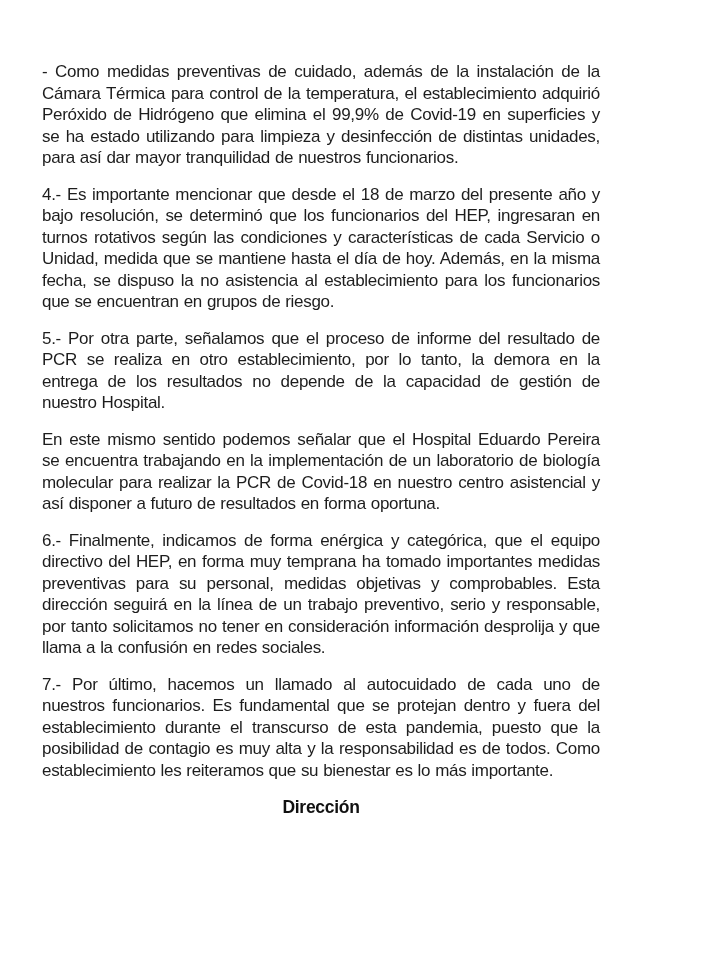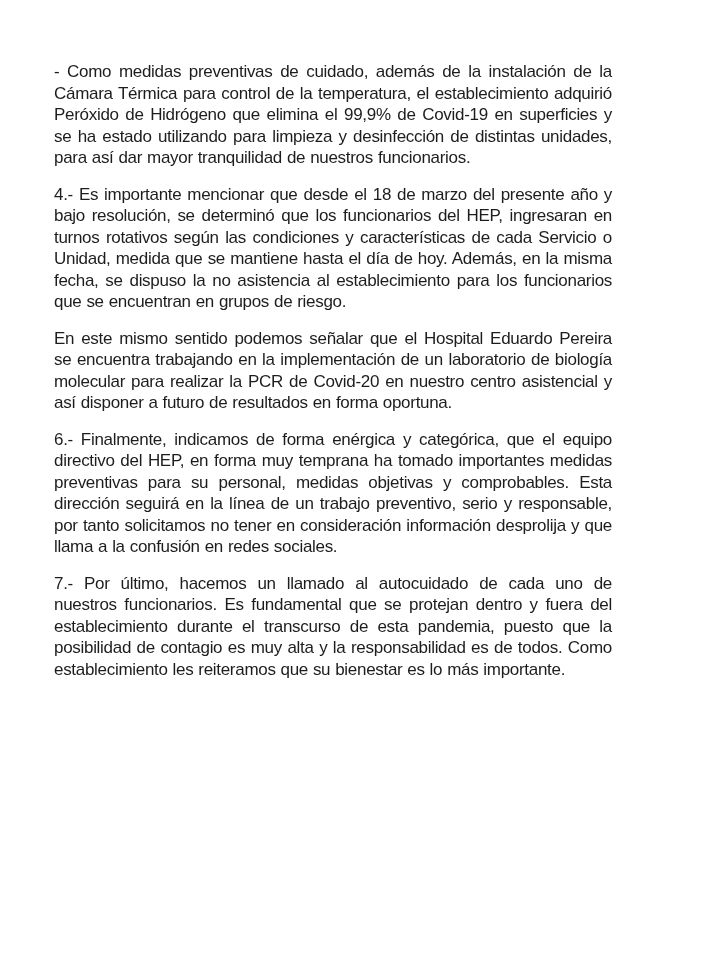--- a/index.html
+++ b/index.html
@@ -12,21 +12,20 @@
     background: #ffffff;
     overflow: hidden;
     font-family: "Liberation Sans", sans-serif;
   }
   .page {
     box-sizing: border-box;
     width: 640px;
     height: 960px;
     padding: 61px 40px 0 42px;
     color: #1d1d1d;
-    margin-left: 12px;
   }
   .doc-paragraph {
     margin: 0 0 15px 0;
     text-align: justify;
     font-size: 17px;
     line-height: 21.5px;
     letter-spacing: -0.3px;
     word-spacing: 0.5px;
     color: #1d1d1d;
   }
@@ -44,23 +43,25 @@
 </style>
 </head>
 <body>
 
 <div class="page">
 
   <p class="doc-paragraph">- Como medidas preventivas de cuidado, además de la instalación de la Cámara Térmica para control de la temperatura, el establecimiento adquirió Peróxido de Hidrógeno que elimina el 99,9% de Covid-19 en superficies y se ha estado utilizando para limpieza y desinfección de distintas unidades, para así dar mayor tranquilidad de nuestros funcionarios.</p>
 
   <p class="doc-paragraph">4.- Es importante mencionar que desde el 18 de marzo del presente año y bajo resolución, se determinó que los funcionarios del HEP, ingresaran en turnos rotativos según las condiciones y características de cada Servicio o Unidad, medida que se mantiene hasta el día de hoy. Además, en la misma fecha, se dispuso la no asistencia al establecimiento para los funcionarios que se encuentran en grupos de riesgo.</p>
 
+  <p class="doc-paragraph">5.- Por otra parte, señalamos que el proceso de informe del resultado de PCR se realiza en otro establecimiento, por lo tanto, la demora en la entrega de los resultados no depende de la capacidad de gestión de nuestro Hospital.</p>
 
-  <p class="doc-paragraph">En este mismo sentido podemos señalar que el Hospital Eduardo Pereira se encuentra trabajando en la implementación de un laboratorio de biología molecular para realizar la PCR de Covid-20 en nuestro centro asistencial y así disponer a futuro de resultados en forma oportuna.</p>
+  <p class="doc-paragraph">En este mismo sentido podemos señalar que el Hospital Eduardo Pereira se encuentra trabajando en la implementación de un laboratorio de biología molecular para realizar la PCR de Covid-18 en nuestro centro asistencial y así disponer a futuro de resultados en forma oportuna.</p>
 
   <p class="doc-paragraph">6.- Finalmente, indicamos de forma enérgica y categórica, que el equipo directivo del HEP, en forma muy temprana ha tomado importantes medidas preventivas para su personal, medidas objetivas y comprobables. Esta dirección seguirá en la línea de un trabajo preventivo, serio y responsable, por tanto solicitamos no tener en consideración información desprolija y que llama a la confusión en redes sociales.</p>
 
   <p class="doc-paragraph">7.- Por último, hacemos un llamado al autocuidado de cada uno de nuestros funcionarios. Es fundamental que se protejan dentro y fuera del establecimiento durante el transcurso de esta pandemia, puesto que la posibilidad de contagio es muy alta y la responsabilidad es de todos. Como establecimiento les reiteramos que su bienestar es lo más importante.</p>
 
   <div class="signature-block">
+    <div class="signature-line">Dirección</div>
   </div>
 
 </div>
 
 </body></html>

